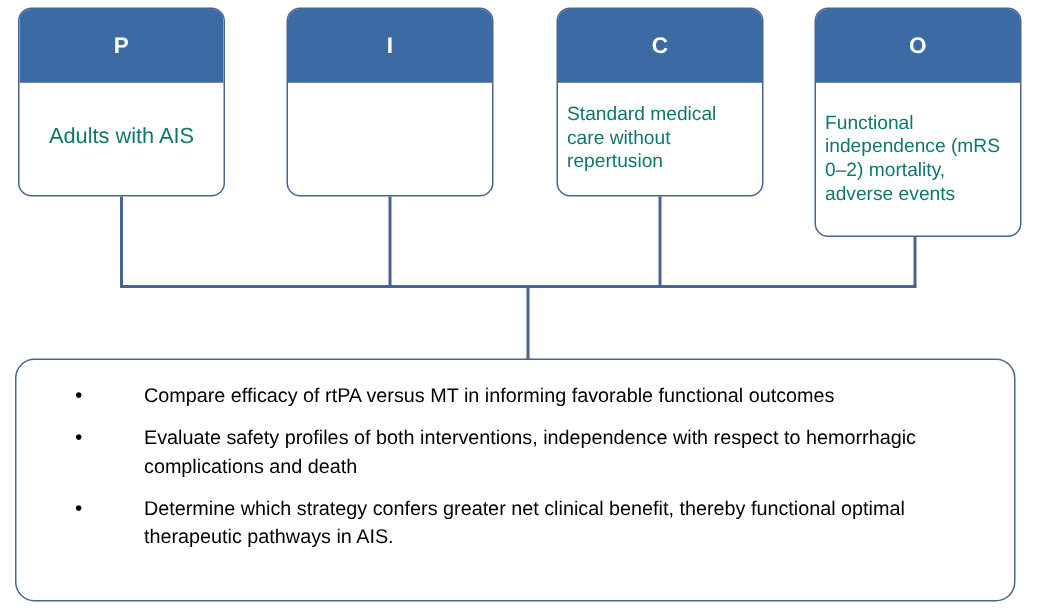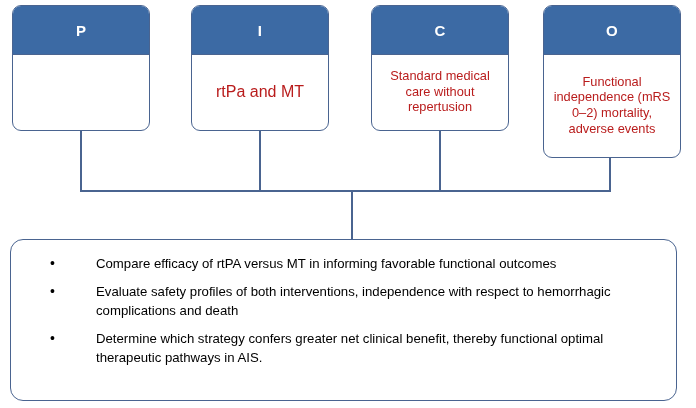--- a/index.html
+++ b/index.html
@@ -41,22 +41,21 @@
     justify-content: center;
     flex: 0 0 auto;
     border-bottom: 1.2px solid #4A6490;
     letter-spacing: 0.2px;
   }
   .pico-body {
     flex: 1 1 auto;
     display: flex;
     align-items: center;
     justify-content: center;
-    text-align: center;
-    color: #b91c1c;
+    color: #0f766e;
     padding: 2px 6px 4px 6px;
     box-sizing: border-box;
   }
   .pico-body span {
     display: block;
     line-height: 1.22;
   }
 
   #box-p { left: 12px;  top: 5px; width: 138px; height: 126px; }
   #box-i { left: 191px; top: 5px; width: 138px; height: 126px; }
@@ -131,27 +130,27 @@
   ul.obj-list { padding-left: 38px; }
   ul.obj-list li .bullet { left: -19px; }
 </style>
 </head>
 <body>
 
 <div id="canvas">
 
   <div class="pico-box" id="box-p">
     <div class="pico-header">P</div>
+    <div class="pico-body">
+      <span>Adults with AIS</span>
+    </div>
   </div>
 
   <div class="pico-box" id="box-i">
     <div class="pico-header">I</div>
-    <div class="pico-body">
-      <span>rtPa and MT</span>
-    </div>
   </div>
 
   <div class="pico-box" id="box-c">
     <div class="pico-header">C</div>
     <div class="pico-body">
       <span>Standard medical care without repertusion</span>
     </div>
   </div>
 
   <div class="pico-box" id="box-o">

